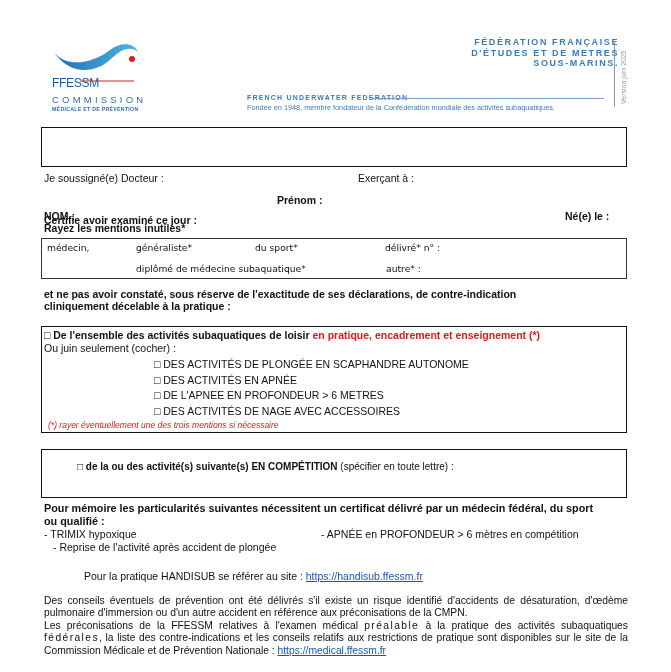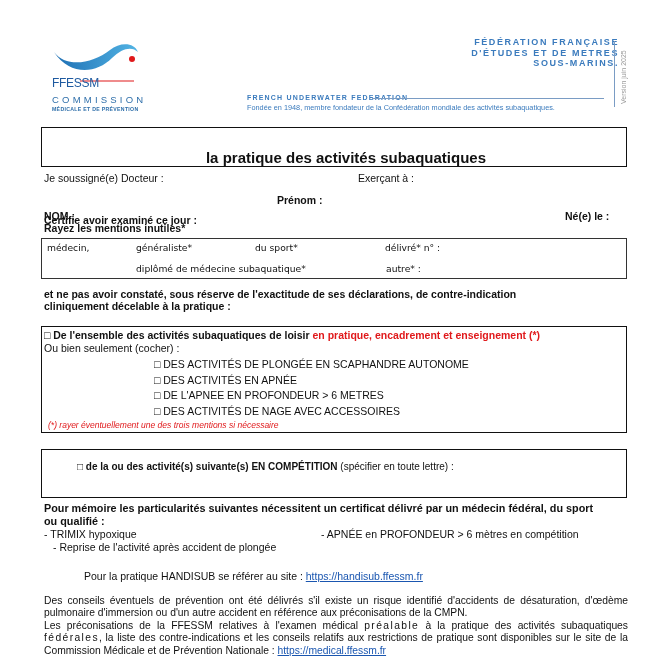--- a/index.html
+++ b/index.html
@@ -63,21 +63,20 @@
 </div>
 <div class="abs fed-en">FRENCH UNDERWATER FEDERATION</div>
 <div class="abs fed-en-line"></div>
 <div class="abs fed-founded">Fondée en 1948, membre fondateur de la Confédération mondiale des activités subaquatiques.</div>
 <div class="abs vbar"></div>
 <div class="abs version-wrap">
   <div style="font-size:7px;color:#9a9a9a;transform:rotate(-90deg);transform-origin:left top;white-space:nowrap;">Version juin 2025</div>
 </div>
 
 <div class="abs title-box">
-  <div class="abs title-l2">la pratique des activités subaquatiques</div>
 </div>
 
 <div class="abs t" style="left:44px;top:172px;">Je soussigné(e) Docteur :</div>
 <div class="abs t" style="left:358px;top:172px;">Exerçant à :</div>
 <div class="abs t" style="left:44px;top:214px;font-weight:bold;">Certifie avoir examiné ce jour :</div>
 <div class="abs t b" style="left:44px;top:210px;">NOM :</div>
 <div class="abs t b" style="left:277px;top:194px;">Prénom :</div>
 <div class="abs t b" style="left:565px;top:210px;">Né(e) le :</div>
 <div class="abs t b" style="left:44px;top:222px;">Rayez les mentions inutiles*</div>
 
@@ -91,21 +90,21 @@
 
 <div class="abs t b" style="left:44px;top:288px;">et ne pas avoir constaté, sous réserve de l'exactitude de ses déclarations, de contre-indication</div>
 <div class="abs t b" style="left:44px;top:300px;">cliniquement décelable à la pratique :</div>
 
 <div class="abs act-box"></div>
 <div class="abs t" style="left:44px;top:329px;">
   <span>□</span>
   <span class="b">De l'ensemble des activités subaquatiques de loisir</span>
   <span class="b red">en pratique, encadrement et enseignement (*)</span>
 </div>
-<div class="abs t" style="left:44px;top:342px;">Ou bien seulement (cocher) :</div>
+<div class="abs t" style="left:44px;top:342px;">Ou juin seulement (cocher) :</div>
 <div class="abs t" style="left:154px;top:358px;">□ DES ACTIVITÉS DE PLONGÉE EN SCAPHANDRE AUTONOME</div>
 <div class="abs t" style="left:154px;top:374px;">□ DES ACTIVITÉS EN APNÉE</div>
 <div class="abs t" style="left:154px;top:389px;">□ DE L'APNEE EN PROFONDEUR &gt; 6 METRES</div>
 <div class="abs t" style="left:154px;top:405px;">□ DES ACTIVITÉS DE NAGE AVEC ACCESSOIRES</div>
 <div class="abs note" style="left:48px;top:420px;">(*) rayer éventuellement une des trois mentions si nécessaire</div>
 
 <div class="abs comp-box"></div>
 <div class="abs t" style="left:77px;top:461px;font-size:10px;">
   <span>□</span>
   <span class="b">de la ou des activité(s) suivante(s) EN COMPÉTITION</span><span> (spécifier en toute lettre) :</span>

